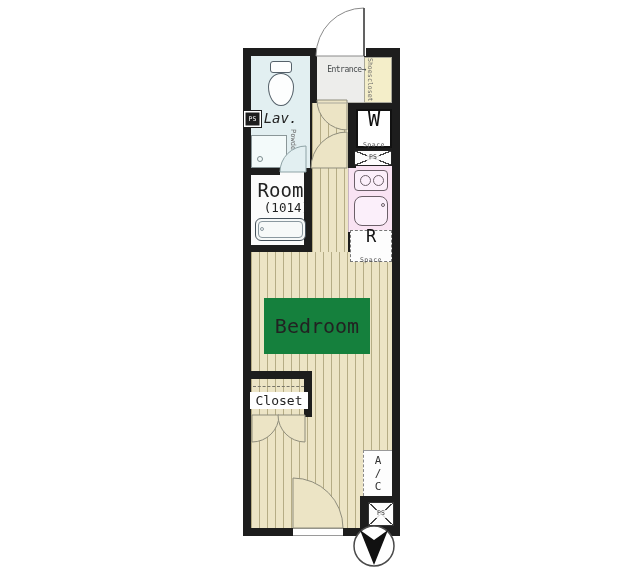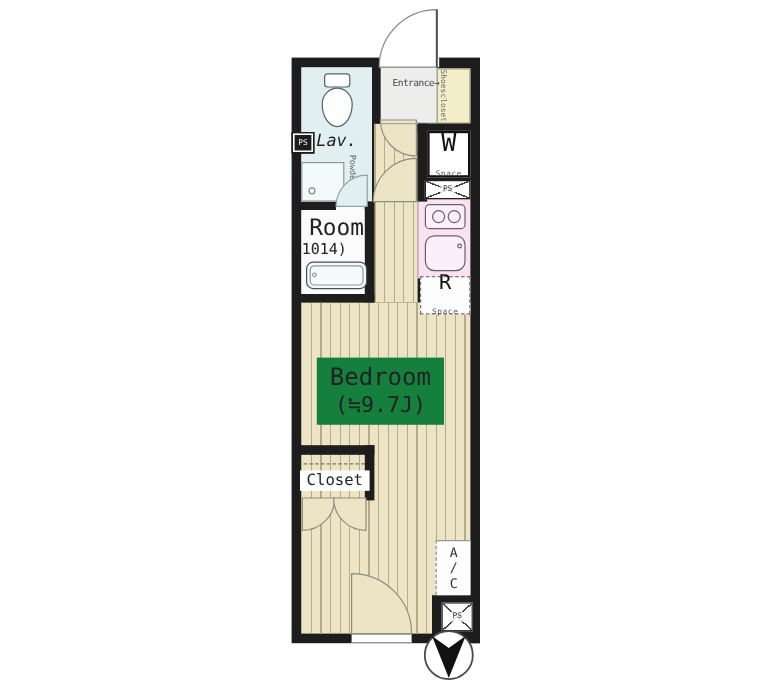--- a/index.html
+++ b/index.html
@@ -64,21 +64,21 @@
   .stove{left:354px;top:170px;width:34px;height:21px;border:1.5px solid #6b5f68;border-radius:4px;background:#fbeffa;}
   .burner{top:4px;width:11px;height:11px;border:1.5px solid #6b5f68;border-radius:50%;}
   .burner.b1{left:5px;} .burner.b2{left:18px;}
   .sink{left:354px;top:196px;width:34px;height:30px;border:1.5px solid #6b5f68;border-radius:8px;background:#fbeffa;}
   .sink-dot{left:26px;top:6px;width:4px;height:4px;border:1px solid #6b5f68;border-radius:50%;}
   .closet-hanger{left:253px;top:386px;width:51px;height:0;border-top:1px dashed #77756a;}
   
   .lbl{white-space:nowrap;color:#222;}
   .lav-label{left:251px;top:110px;width:59px;text-align:center;font-size:14px;font-style:italic;}
   .bath-label{left:251px;top:181px;width:59px;text-align:center;font-size:19px;line-height:1;}
-  .bath-size{left:237px;top:200px;width:59px;text-align:center;font-size:12.5px;}
+  .bath-size{left:250px;top:200px;width:59px;text-align:right;font-size:12.5px;}
   .entrance-label{left:314px;top:65px;width:52px;text-align:right;font-size:8px;color:#44484a;letter-spacing:-0.5px;}
   .bedroom-label{left:264px;top:298px;width:106px;height:56px;background:#15803d;
            display:flex;flex-direction:column;align-items:center;justify-content:center;line-height:1.25;}
   .bedroom-name{font-size:20px;}
   .bedroom-size{font-size:18px;}
   .closet-label{left:250px;top:392px;width:58px;height:17px;background:#fff;font-size:13px;
            display:flex;align-items:center;justify-content:center;}
   .vtext{writing-mode:vertical-lr;text-align:center;color:#666;line-height:1.35;}
   .shoes-label{left:365px;top:58px;width:26px;height:44px;font-size:6.5px;display:flex;justify-content:center;}
   .powder-label{left:288px;top:126px;width:20px;height:48px;font-size:7px;display:flex;justify-content:center;}
@@ -157,21 +157,20 @@
   <div class="abs closet-label lbl">Closet</div>
 
   <div class="abs lav-label lbl">Lav.</div>
   <div class="abs bath-label lbl">Room</div>
   <div class="abs bath-size lbl">(1014)</div>
   <div class="abs entrance-label lbl">
     <span>Entrance</span><span>→</span>
   </div>
   <div class="abs bedroom-label">
     <span class="bedroom-name">Bedroom</span>
-    <span class="bedroom-size">(≒9.7J)</span>
   </div>
   <div class="abs shoes-label vtext">
     <span>Shoes</span>
     <span>closet</span>
   </div>
   <div class="abs powder-label vtext">
     <span>Powder</span>
     <span>Room</span>
   </div>
 

